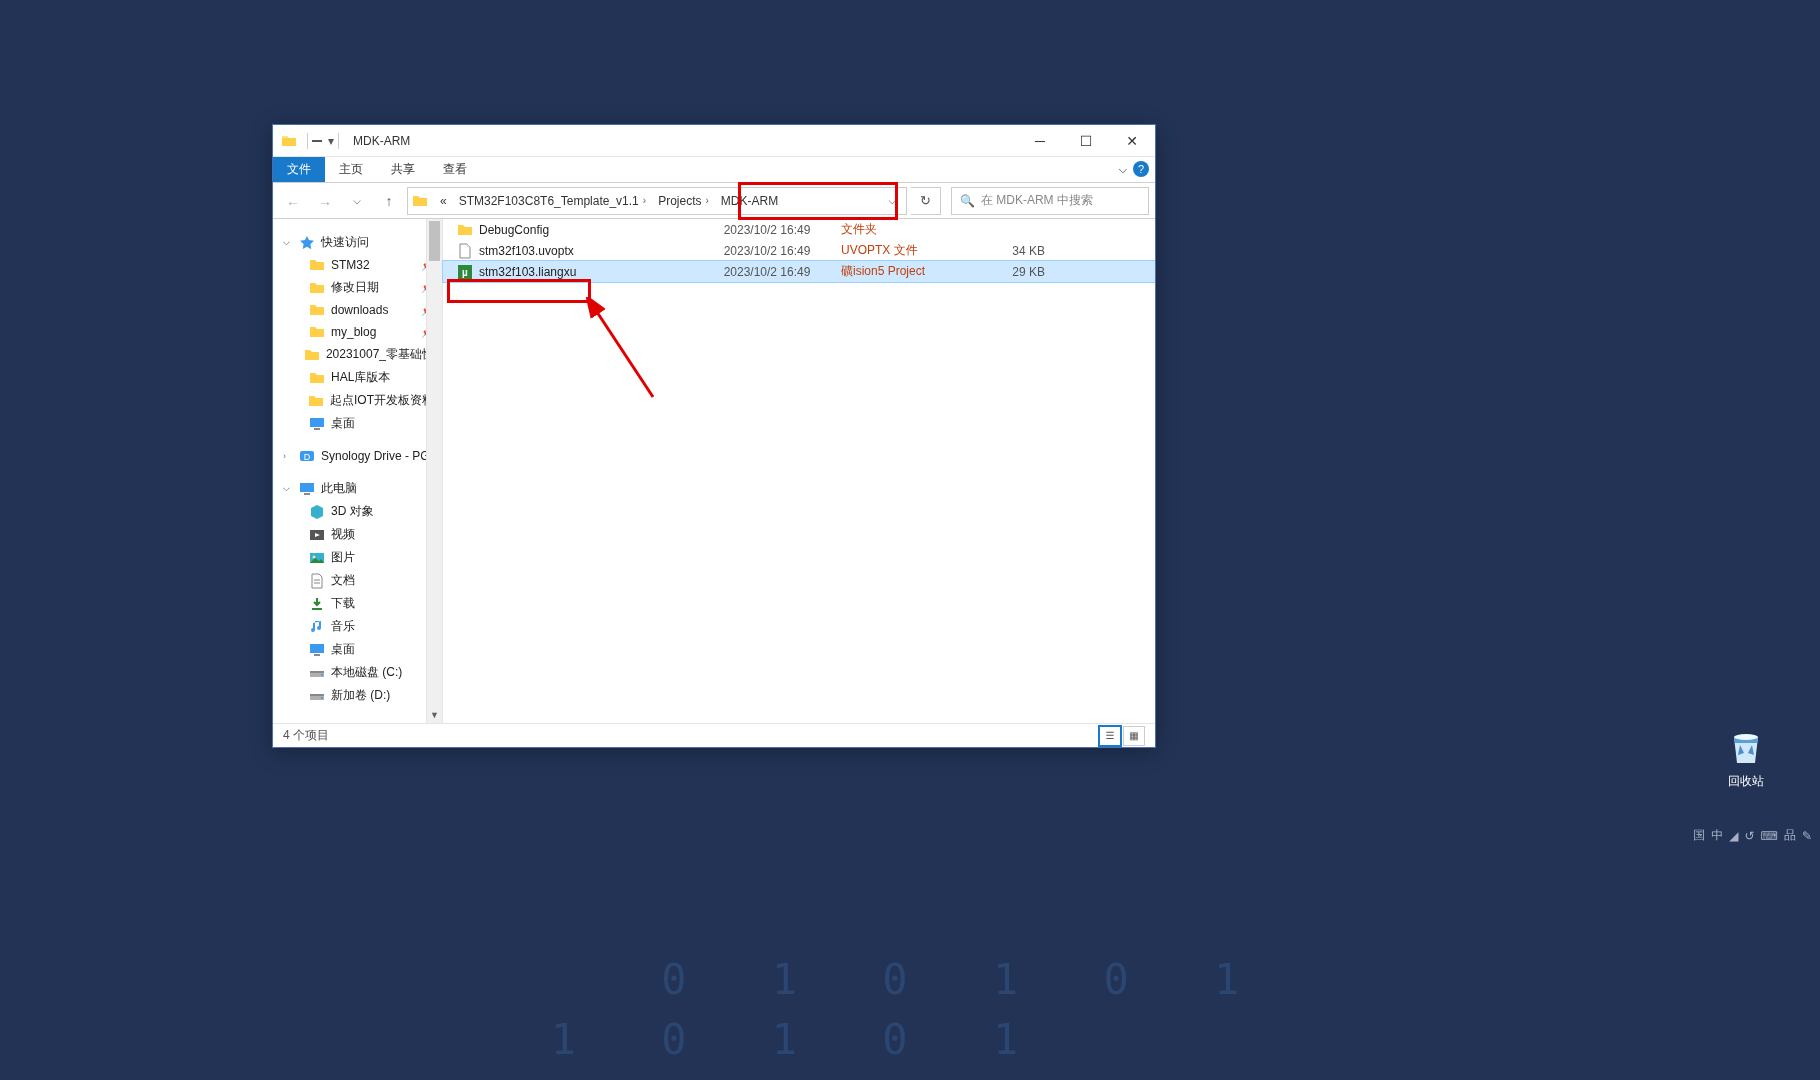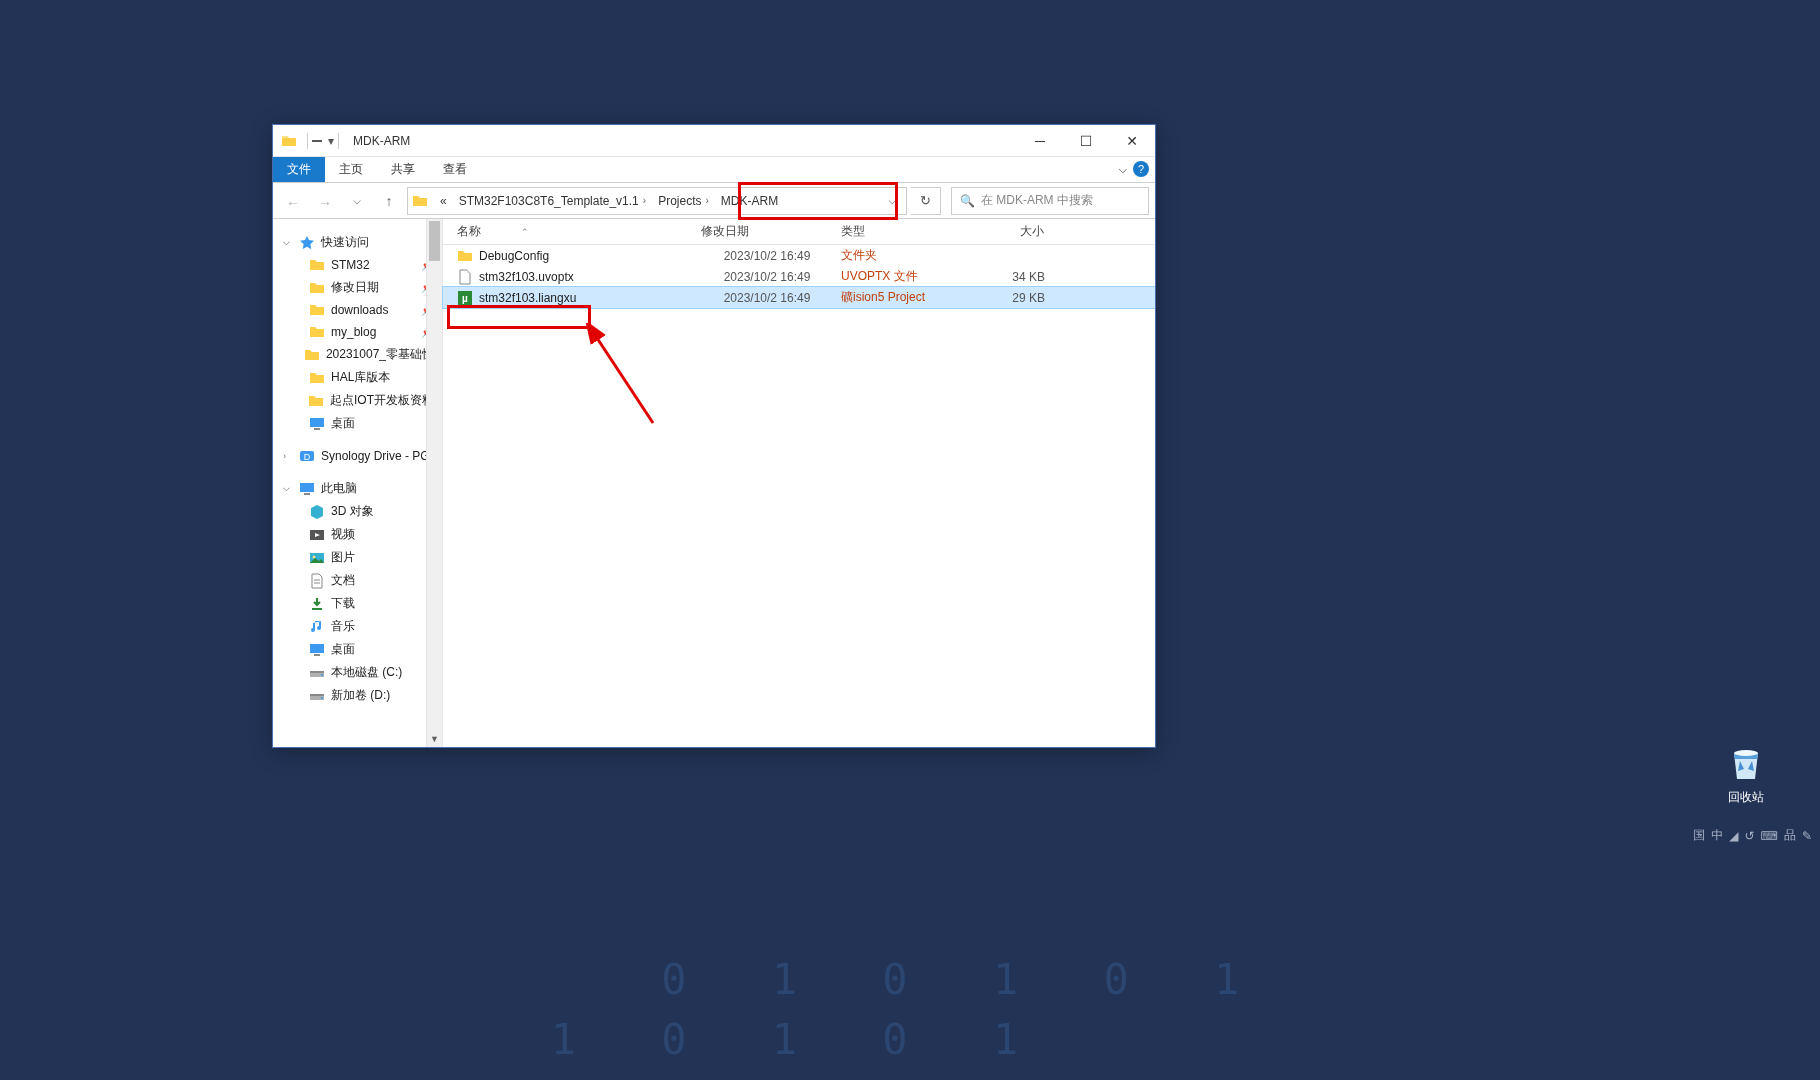--- a/index.html
+++ b/index.html
@@ -89,21 +89,21 @@
   .annot-row { position:absolute; border:3px solid #e10000; pointer-events:none;}
   .annot-arrow { position:absolute; pointer-events:none;}
 
   
   .statusbar { height:24px; border-top:1px solid #e5e5e5; display:flex; align-items:center; padding:0 10px; font-size:12px; color:#555; background:#fff;}
   .statusbar .viewbtns{ margin-left:auto; display:flex; gap:2px;}
   .viewbtn{ width:22px;height:20px;border:1px solid #ccc;display:flex;align-items:center;justify-content:center;font-size:10px;color:#555;}
   .viewbtn.active{ border-color:#1979ca; outline:1px solid #1979ca;}
 
   
-  .desktop-icon{ position:absolute; right:40px; bottom:274px; width:68px; text-align:center; color:#fff; font-size:12px;}
+  .desktop-icon{ position:absolute; right:40px; bottom:290px; width:68px; text-align:center; color:#fff; font-size:12px;}
   .desktop-icon .bin{ width:44px; height:44px; margin:0 auto 4px;}
 
   
   .tray { position:absolute; right:8px; bottom:236px; display:flex; gap:6px; color:#c0c8d8; font-size:12px; align-items:center;}
   .tray span{ opacity:0.85;}
 
   svg{ display:block;}
 </style>
 </head>
 <body>
@@ -391,29 +391,20 @@
         </div>
 
       <div class="side-scroll">
         <div class="arr" style="top:0">▲</div>
         <div class="thumb"></div>
         <div class="arr" style="bottom:0">▼</div>
       </div>
     </div>
 
     <div class="listview">
-      <div class="cols">
-        <div class="col-name">
-            <span>名称</span>
-            <span style="color:#888;font-size:9px;">⌃</span>
-          </div>
-        <div class="col-date">修改日期</div>
-        <div class="col-type">类型</div>
-        <div class="col-size">大小</div>
-      </div>
       <div class="rows" id="rows">
 
       <div class="row">
             <div class="c-name">
               <span class="file-ico">
                 <svg viewBox="0 0 16 16">
                   <path fill="#ffcf48" d="M1 3h5l2 2h7v8H1z"></path>
                 </svg>
               </span>
               <span>DebugConfig</span>
@@ -456,20 +447,27 @@
               <marker id="ah" markerWidth="10" markerHeight="10" refX="2" refY="3" orient="auto">
                 <path d="M0,0 L0,6 L8,3 z" fill="#e10000"></path>
               </marker>
             </defs>
           <line x1="70" y1="100" x2="12" y2="12" stroke="#e10000" stroke-width="3" marker-end="url(#ah)"></line>
         </svg>
         </div>
     </div>
   </div>
 
+  <div class="statusbar">
+    <span>4 个项目</span>
+    <div class="viewbtns">
+      <div class="viewbtn active">☰</div>
+      <div class="viewbtn">▦</div>
+    </div>
+  </div>
 
 </div>
 
 <div class="desktop-icon">
   <div class="bin">
     <svg viewBox="0 0 44 44">
         <path fill="#d0e8f8" d="M10 12h24l-3 26H13z"></path>
         <path fill="#5aa0d8" d="M10 12h24l-1 6H11z"></path>
         <ellipse cx="22" cy="12" rx="12" ry="3" fill="#eef8ff"></ellipse>
         <path fill="#4a90d0" d="M16 20l4 8-6 2zM28 20l-4 8 6 2z"></path>

